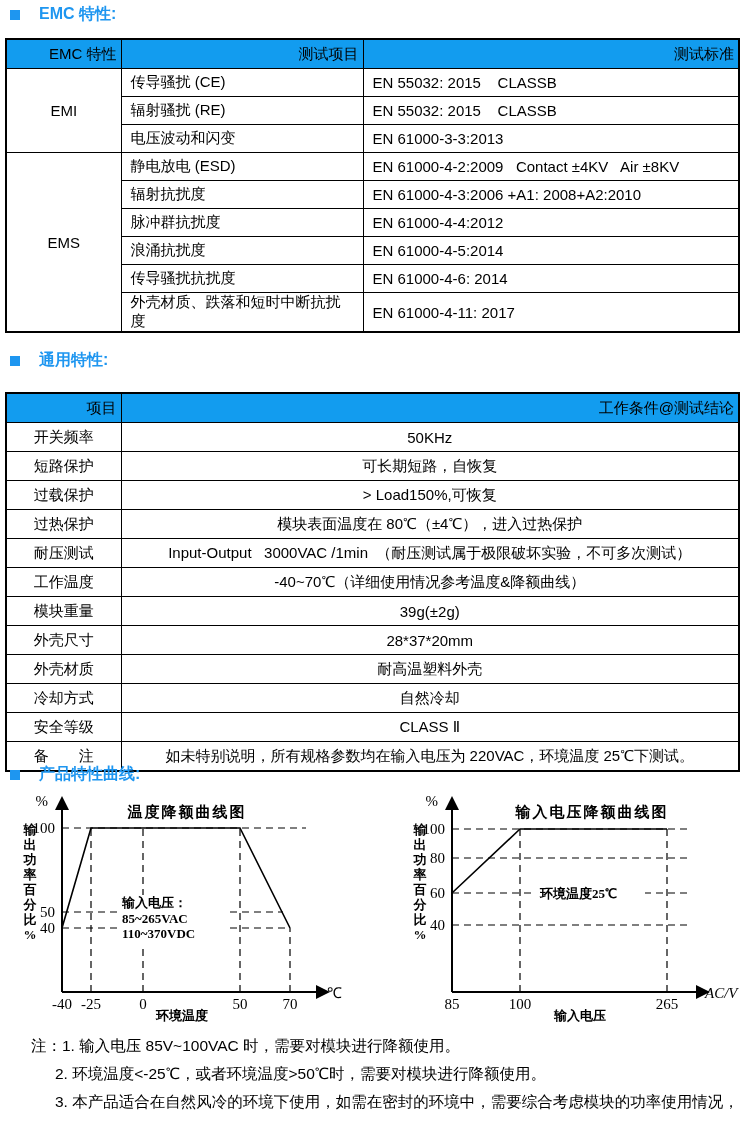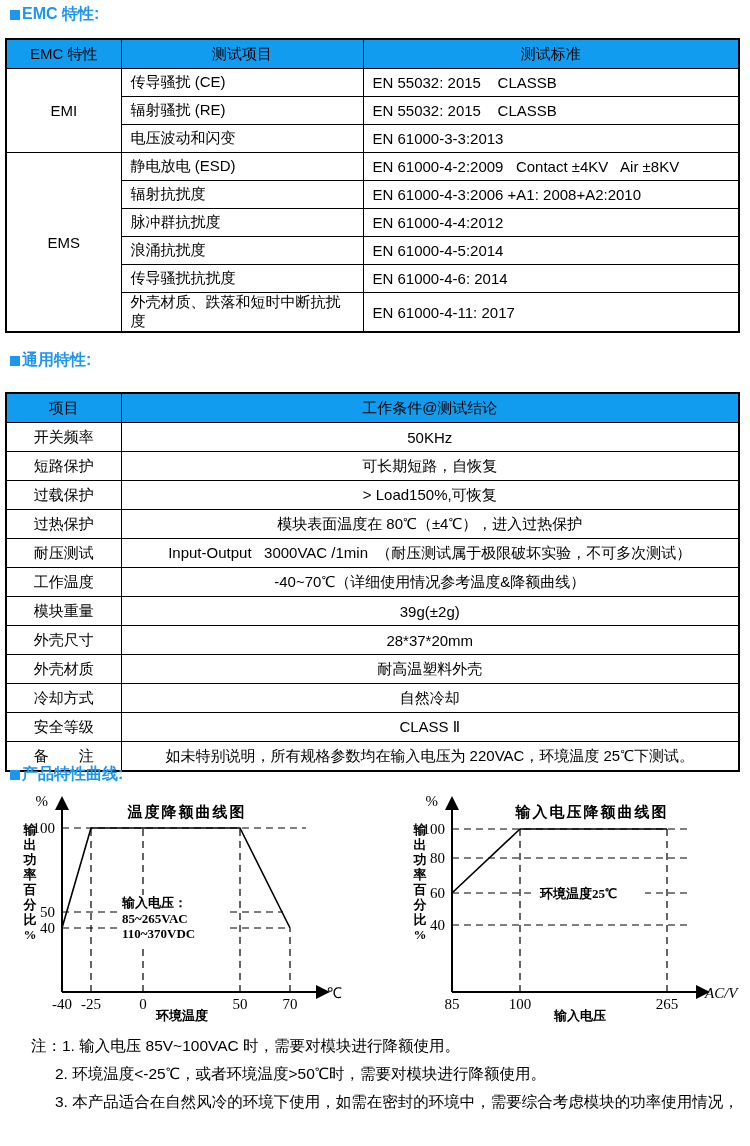--- a/index.html
+++ b/index.html
@@ -2,35 +2,35 @@
 <html style="--accent: #1e96f0; --header-bg: #129cef;"><head>
 <meta charset="utf-8">
 <style>
   html,body{margin:0;padding:0;}
   body{
     width:750px;height:1146px;position:relative;overflow:hidden;
     background:#fff;color:#000;
     font-family:"Liberation Sans",sans-serif;
   }
   .section-title{
-    position:absolute;left:10px;display:flex;align-items:center;gap:2px;
+    position:absolute;left:10px;display:flex;align-items:center;gap:19px;
     color:var(--accent,#1e96f0);font-size:16px;font-weight:bold;
   }
   .bullet{width:10px;height:10px;background:var(--accent,#1e96f0);flex:0 0 auto;}
   #sec-emc{top:4px;}
   #sec-general{top:350px;}
   #sec-curves{top:764px;}
 
   table{border-collapse:collapse;table-layout:fixed;position:absolute;left:5px;width:733px;background:#fff;}
   #emc-table{top:38px;}
   #general-table{top:392px;}
   th,td{border:1px solid #000;font-size:15px;font-weight:normal;overflow:hidden;}
   table{border:2px solid #000;}
   th{
-    background:var(--header-bg,#129cef);height:28px;text-align:center;padding:0 4px;
+    background:var(--header-bg,#129cef);height:28px;text-align:right;padding:0 4px;
   }
   #emc-table th{height:28px;}
   td{height:27px;padding:0 9px;}
   #general-table td{height:28px;text-align:center;}
   td.center{text-align:center;padding:0 2px;}
   td.pre{white-space:pre-wrap;}
   tr.tall td{height:34px;}
 
   .chart{position:absolute;top:790px;}
   #chart0{left:22px;}

